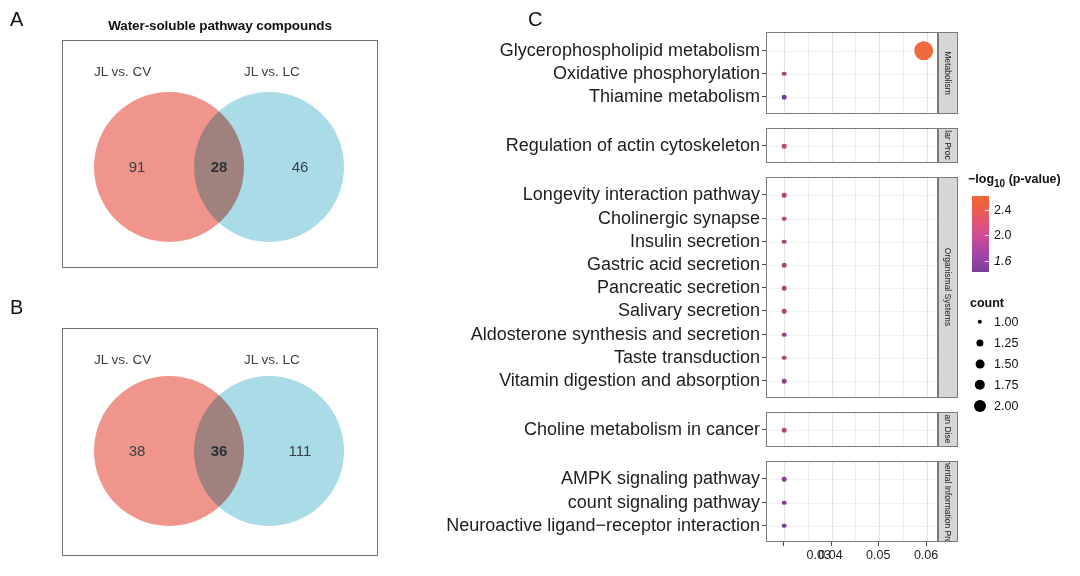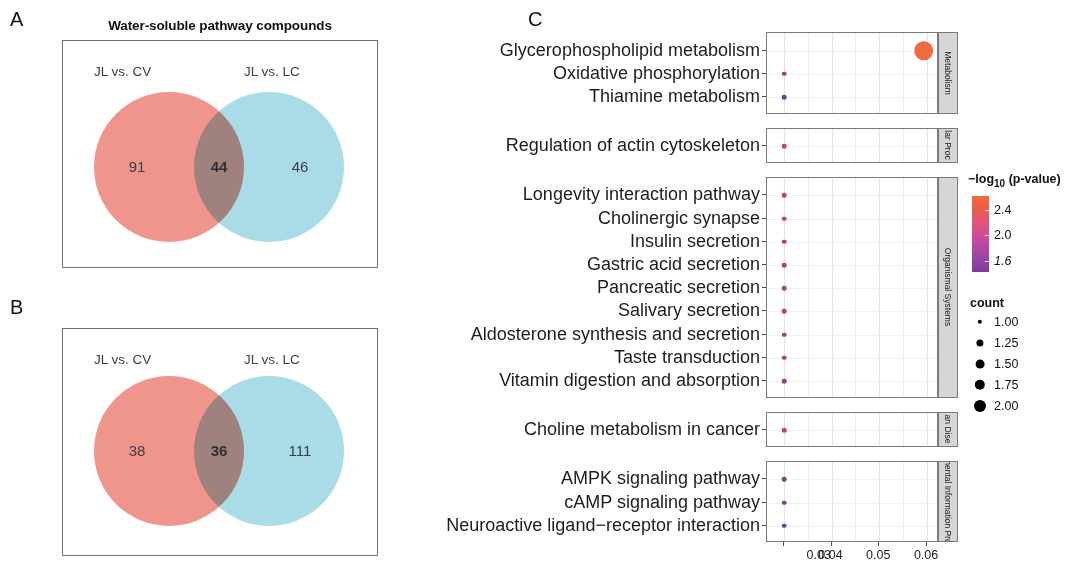--- a/index.html
+++ b/index.html
@@ -64,21 +64,21 @@
 <div class="panel-letter" style="left:10px;top:8px;">A</div>
 
 <div class="venn-panel" style="left:62px;top:18px;width:316px;height:252px;">
   <div class="venn-title">Water-soluble pathway compounds</div>
   <div class="venn-box"></div>
   <div class="venn-setlabel" style="left:32px;top:46px;">JL vs. CV</div>
   <div class="venn-setlabel" style="left:182px;top:46px;">JL vs. LC</div>
   <div class="venn-circle left" style="left:32px;top:74px;width:150px;height:150px;"></div>
   <div class="venn-circle right" style="left:132px;top:74px;width:150px;height:150px;"></div>
   <div class="venn-num" style="left:55px;top:140px;width:40px;">91</div>
-  <div class="venn-num mid" style="left:137px;top:140px;width:40px;">44</div>
+  <div class="venn-num mid" style="left:137px;top:140px;width:40px;">28</div>
   <div class="venn-num" style="left:218px;top:140px;width:40px;">46</div>
 </div>
 
 <div class="panel-letter" style="left:10px;top:296px;">B</div>
 
 <div class="venn-panel" style="left:62px;top:306px;width:316px;height:252px;">
   <div class="venn-box"></div>
   <div class="venn-setlabel" style="left:32px;top:46px;">JL vs. CV</div>
   <div class="venn-setlabel" style="left:182px;top:46px;">JL vs. LC</div>
   <div class="venn-circle left" style="left:32px;top:70px;width:150px;height:150px;"></div>
@@ -115,21 +115,21 @@
       <div class="cat-label" style="right: 320px; top: 333.6px;">Aldosterone synthesis and secretion</div>
       <div class="tick-mark" style="left: 762px; top: 333.6px;"></div>
       <div class="cat-label" style="right: 320px; top: 356.8px;">Taste transduction</div>
       <div class="tick-mark" style="left: 762px; top: 356.8px;"></div>
       <div class="cat-label" style="right: 320px; top: 380px;">Vitamin digestion and absorption</div>
       <div class="tick-mark" style="left: 762px; top: 380px;"></div>
       <div class="cat-label" style="right: 320px; top: 429.2px;">Choline metabolism in cancer</div>
       <div class="tick-mark" style="left: 762px; top: 429.2px;"></div>
       <div class="cat-label" style="right: 320px; top: 478.4px;">AMPK signaling pathway</div>
       <div class="tick-mark" style="left: 762px; top: 478.4px;"></div>
-      <div class="cat-label" style="right: 320px; top: 501.6px;">cAMP signaling pathway</div>
+      <div class="cat-label" style="right: 320px; top: 501.6px;">count signaling pathway</div>
       <div class="tick-mark" style="left: 762px; top: 501.6px;"></div>
       <div class="cat-label" style="right: 320px; top: 524.8px;">Neuroactive ligand−receptor interaction</div>
       <div class="tick-mark" style="left: 762px; top: 524.8px;"></div>
     </div>
   <div id="c-facets">
       <div class="facet-panel" style="left: 766px; top: 32px; width: 172px; height: 81.6px;">
         <div class="gridline-vmaj" style="left: 16.7222px;"></div>
         <div class="gridline-vmaj" style="left: 64.5px;"></div>
         <div class="gridline-vmaj" style="left: 112.278px;"></div>
         <div class="gridline-vmaj" style="left: 160.056px;"></div>

